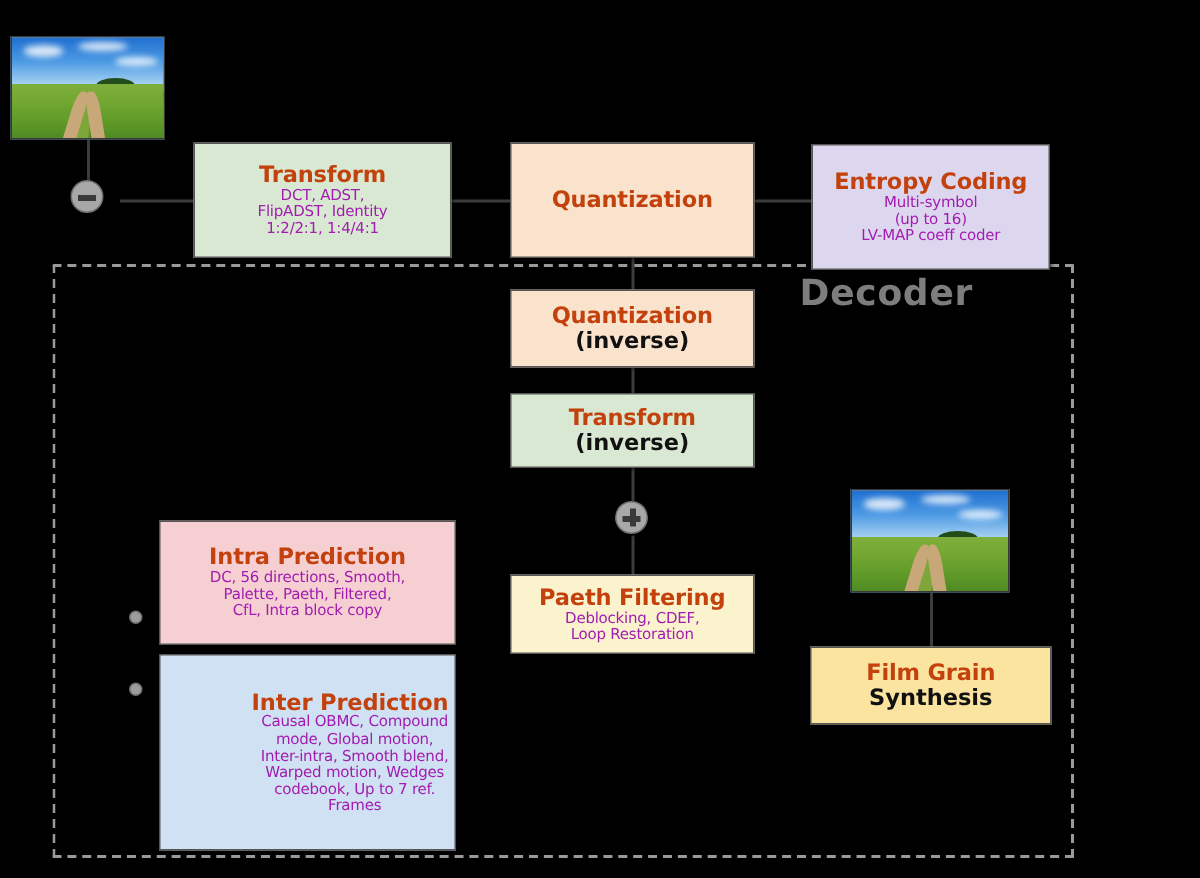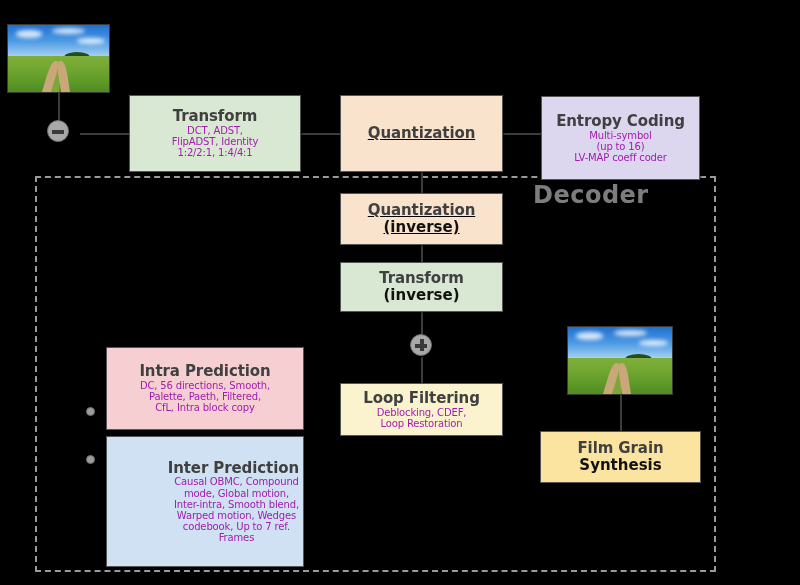--- a/index.html
+++ b/index.html
@@ -29,39 +29,39 @@
     flex-direction: column;
     align-items: center;
     justify-content: center;
     text-align: center;
     padding: 3px 4px;
     line-height: 1.12;
   }
   .node .title {
     font-weight: bold;
     font-size: 15px;
-    color: #404040;
+    color: #c2410c;
     letter-spacing: -0.1px;
     white-space: nowrap;
   }
   .node .sub {
     font-size: 10px;
     color: #a21caf;
     letter-spacing: -0.15px;
   }
   .node .title2 {
     font-weight: bold;
     font-size: 15px;
     color: #111111;
     white-space: nowrap;
   }
 
   
   .fill-green  { background: #d9e8d2; }
-  .fill-orange { background: #fae3cd; text-decoration: underline; }
+  .fill-orange { background: #fae3cd; }
   .fill-purple { background: #dcd7ef; }
   .fill-pink   { background: #f6cfd3; }
   .fill-blue   { background: #cfe1f2; }
   .fill-yellow { background: #fbf3cd; }
   .fill-gold   { background: #fbe3a0; }
 
   
   #decoder-region {
     position: absolute;
     left: 35px; top: 176px;
@@ -274,21 +274,21 @@
     <div class="title">Inter Prediction</div>
     <div class="sub" style="white-space:pre-line;">Causal OBMC, Compound
 mode, Global motion,
 Inter-intra, Smooth blend,
 Warped motion, Wedges
 codebook, Up to 7 ref.
 Frames</div>
   </div>
 
   <div class="node fill-yellow" style="left:340px; top:383px; width:163px; height:53px;">
-    <div class="title">Loop Filtering</div>
+    <div class="title">Paeth Filtering</div>
     <div class="sub" style="white-space:pre-line;">Deblocking, CDEF,
 Loop Restoration</div>
   </div>
 
   <div class="node fill-gold" style="left:540px; top:431px; width:161px; height:52px;">
     <div class="title">Film Grain</div>
     <div class="title2">Synthesis</div>
   </div>
 
 </div>

